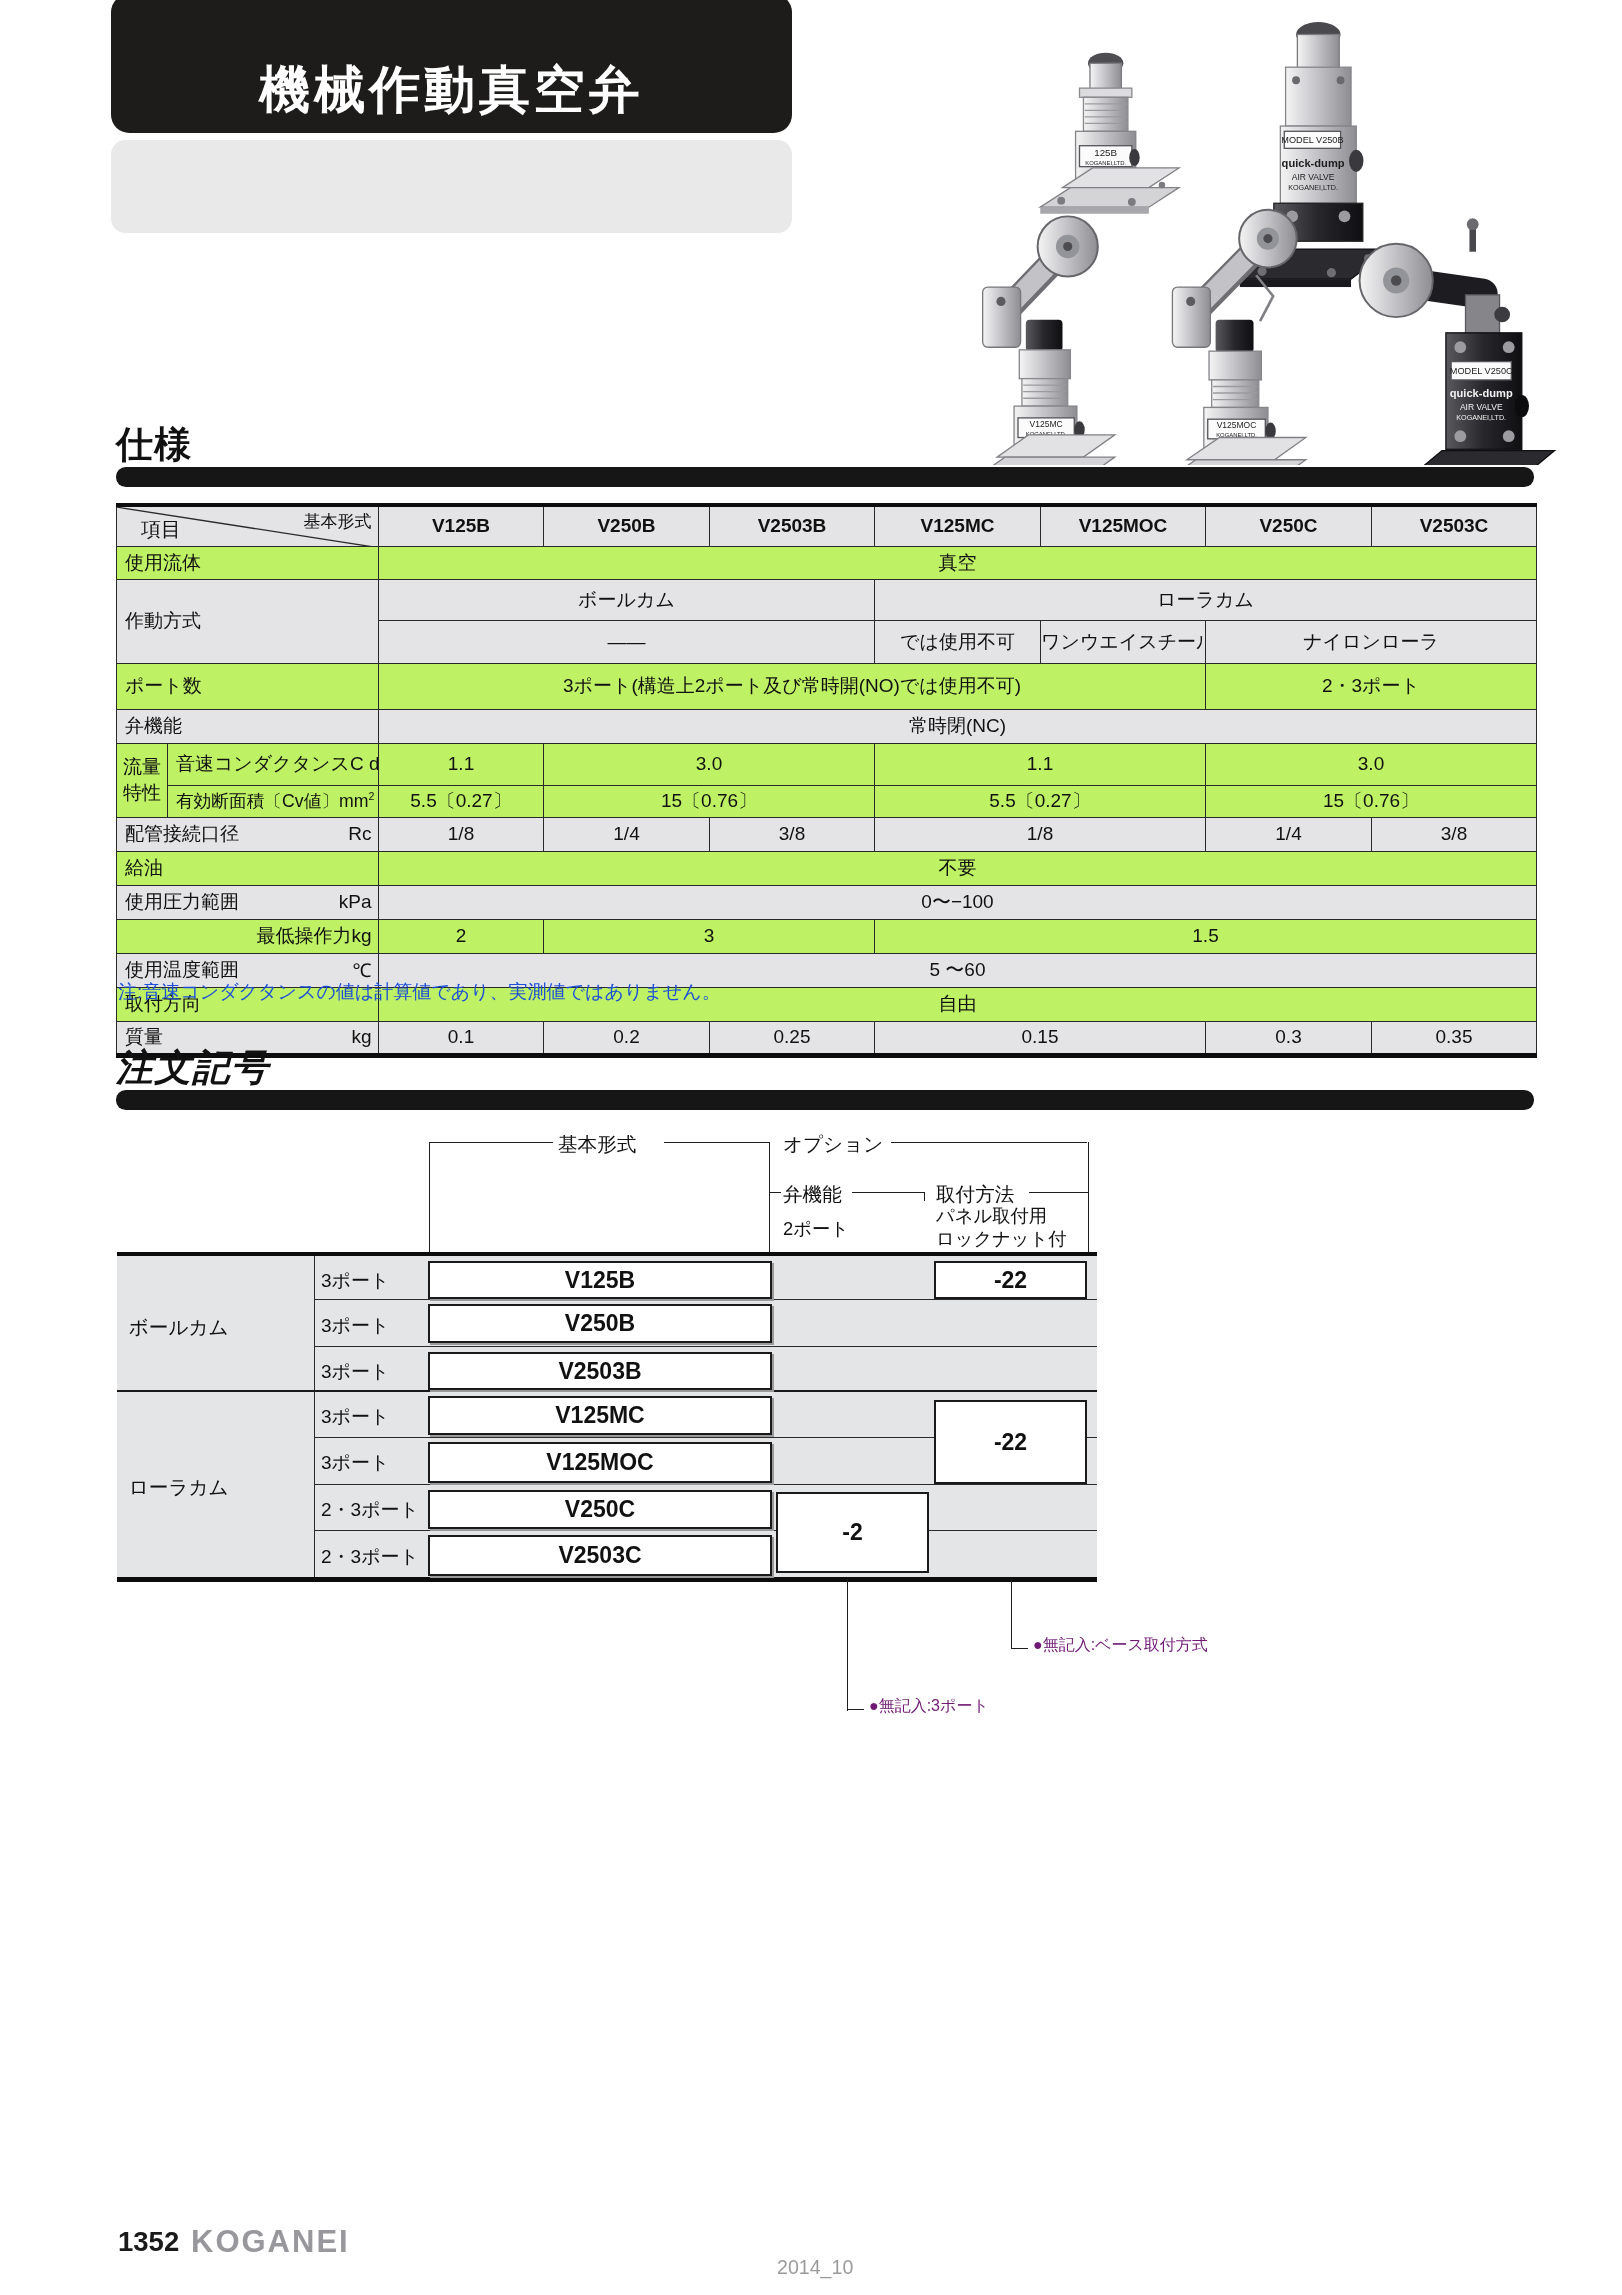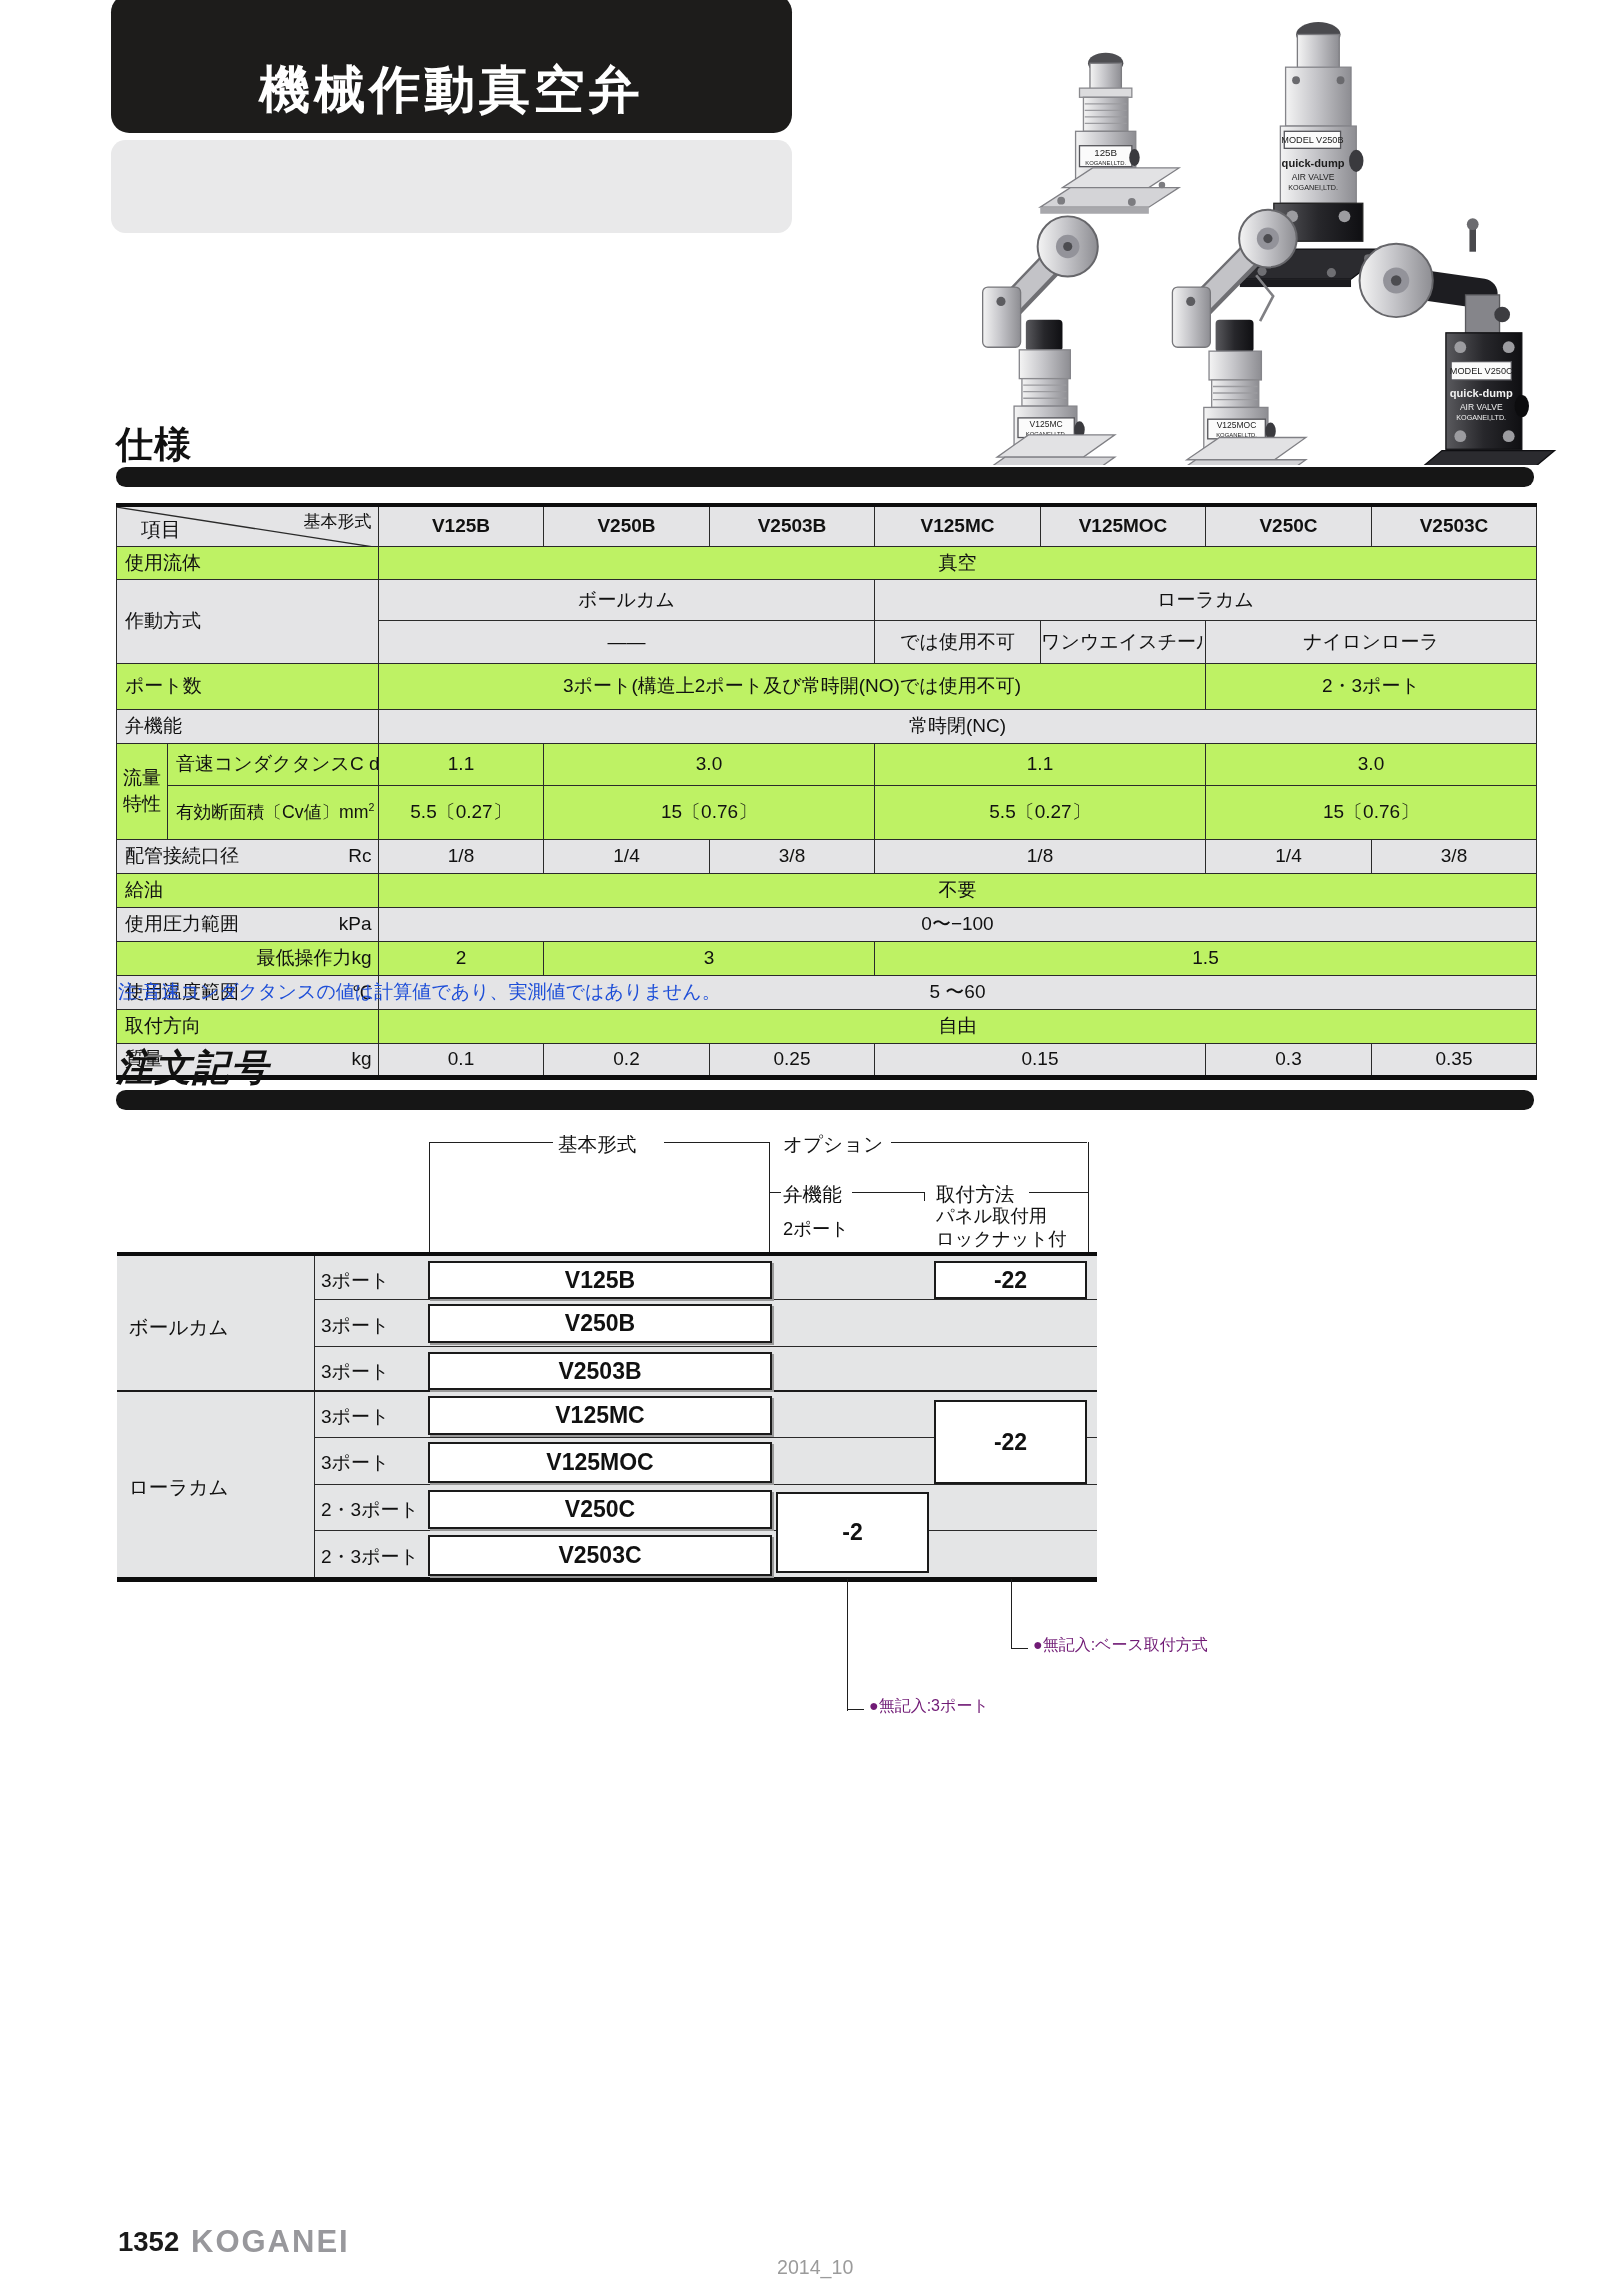--- a/index.html
+++ b/index.html
@@ -271,21 +271,21 @@
         <span>流量</span><br><span>特性</span>
       </td>
       <td class="lab small" style="white-space:nowrap;">
         <span>音速コンダクタンスC dm</span>
       </td>
       <td>1.1</td>
       <td colspan="2">3.0</td>
       <td colspan="2">1.1</td>
       <td colspan="2">3.0</td>
     </tr>
-    <tr class="white" style="height:54px">
+    <tr class="white" style="height:32px">
       <td class="lab">
         <div class="flexlab" style="font-size:17.7px;">
               <span>有効断面積〔Cv値〕</span>
               <span><span>mm</span><sup>2</sup></span>
             </div>
       </td>
       <td>5.5〔0.27〕</td>
       <td colspan="2">15〔0.76〕</td>
       <td colspan="2">5.5〔0.27〕</td>
       <td colspan="2">15〔0.76〕</td>

